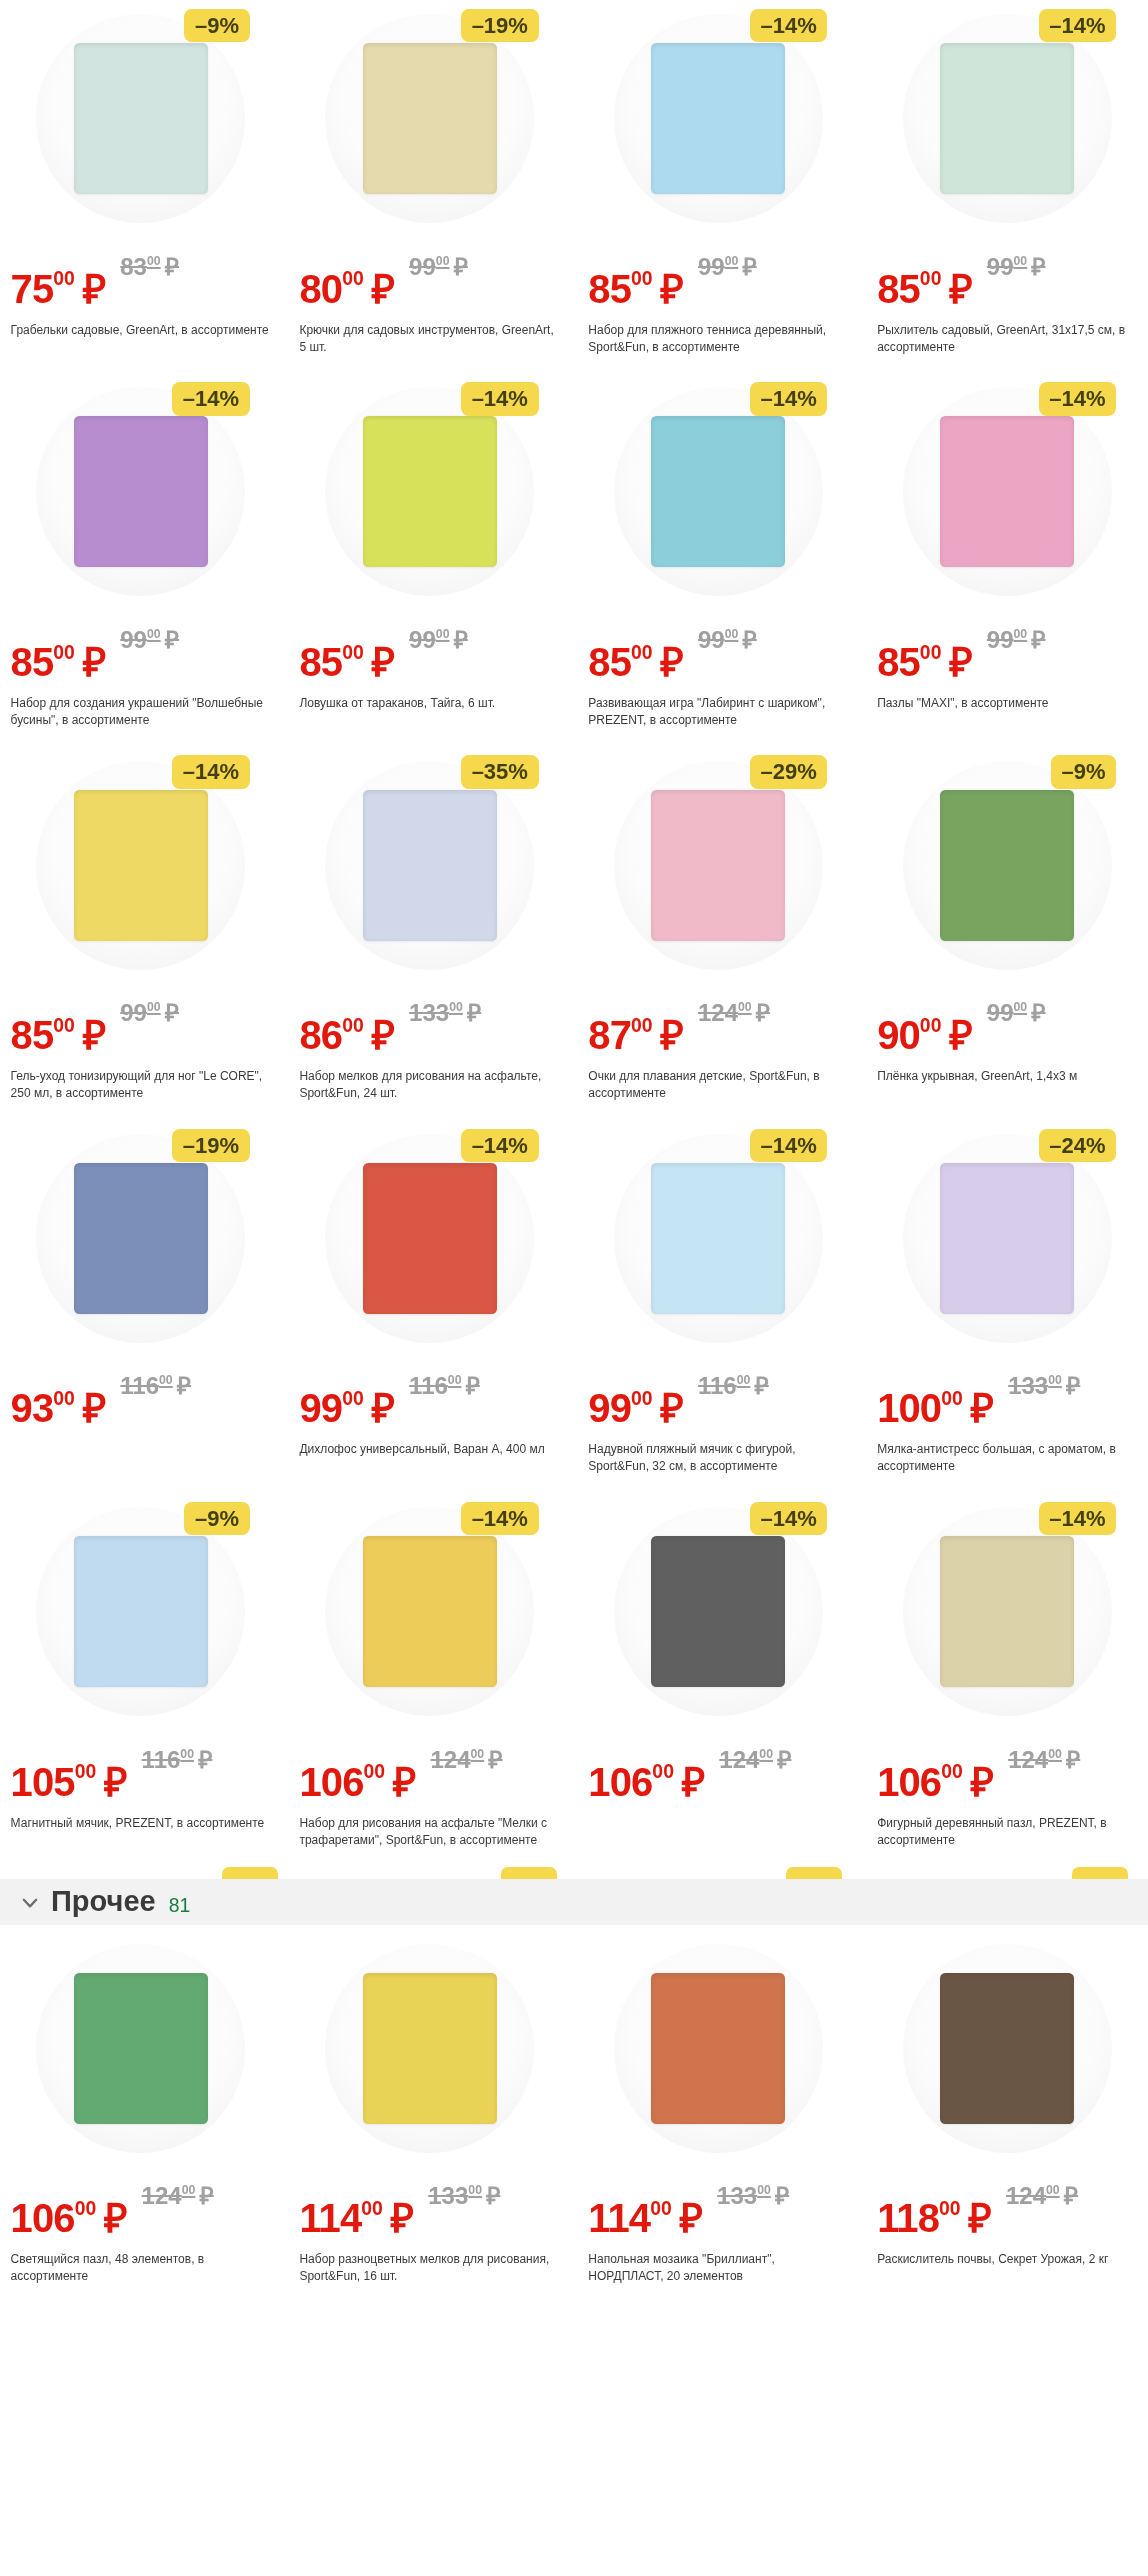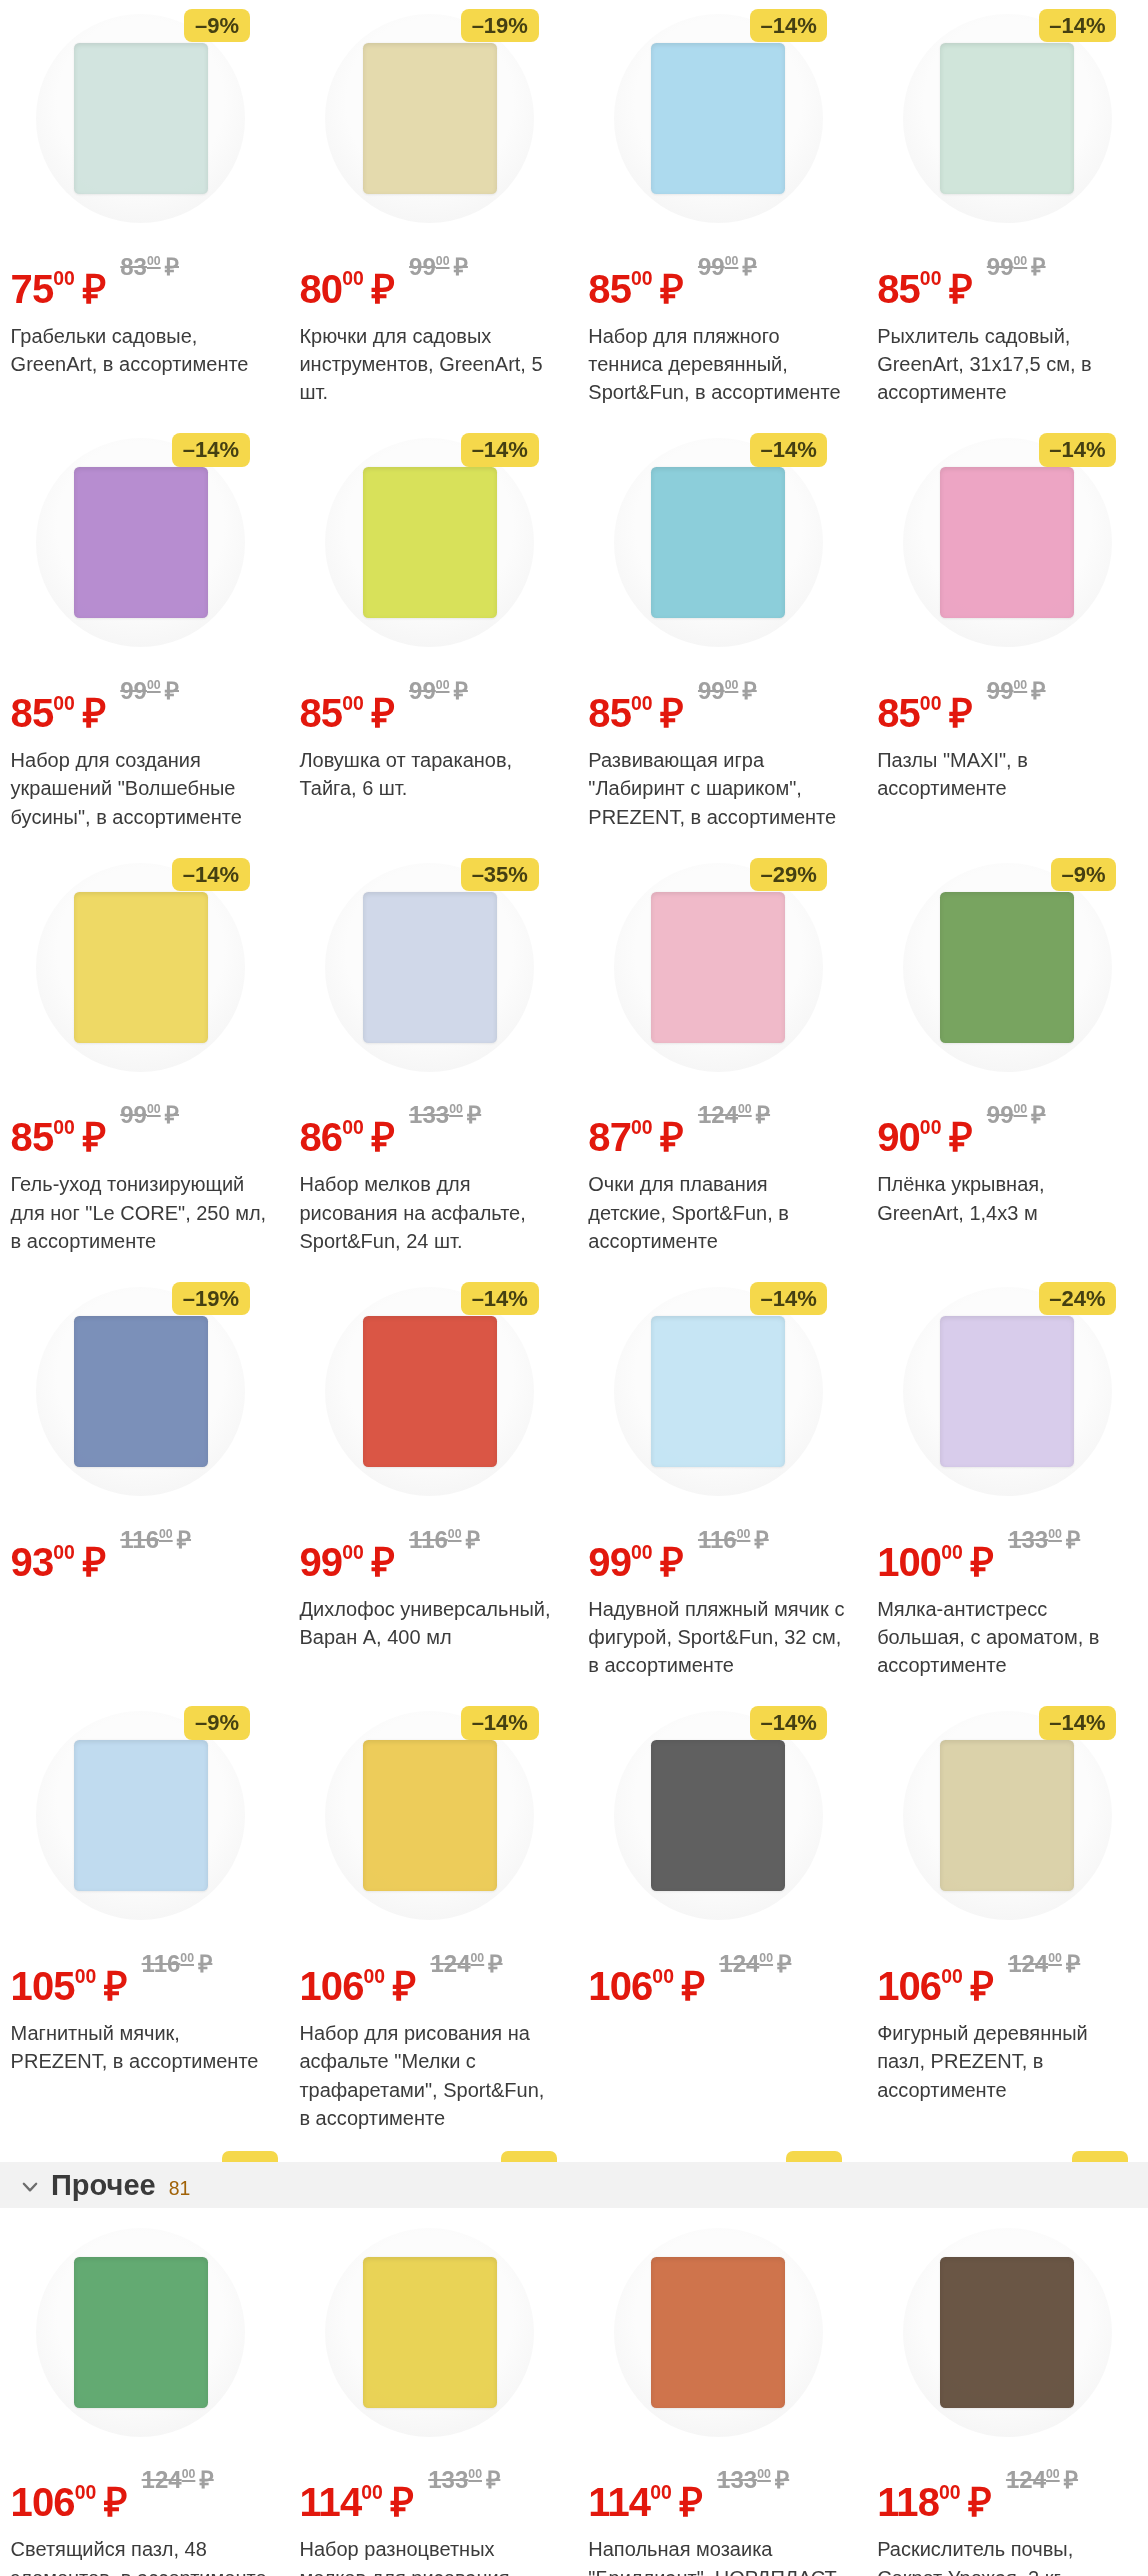--- a/index.html
+++ b/index.html
@@ -32,39 +32,39 @@
   }
   .price-row { display:flex; align-items:flex-start; gap:15px; margin:10.6px 1.8px 0; min-height:40px; }
   .price-new { color:#e2180d; font-size:40px; font-weight:bold; line-height:1; white-space:nowrap; letter-spacing:-0.9px;margin-top:35px; }
   .price-new sup { font-size:19.4px; vertical-align:top; line-height:1; position:relative; top:0.9px; letter-spacing:0; }
   .price-new .cur { margin-left:8px; }
   .price-old { color:#a0a0a0; font-size:24px; font-weight:bold; line-height:1; margin-top:21px;
                text-decoration:line-through; text-decoration-color:#a0a0a0; white-space:nowrap; }
   .price-old sup { font-size:12.3px; vertical-align:top; line-height:1; position:relative; top:0px; }
   .price-old .cur { margin-left:4.4px; }
   .title {
-    margin:13px 3.5px 0 1.8px; font-size:20px; font-weight:normal;
+    margin:13px 3.5px 0 1.8px; font-size:12px; font-weight:normal;
     line-height:1.42; color:#3b3b3b; max-width:266px;
   }
   
   .misc { position:relative; margin-top:12.3px; }
   .strips { position:absolute; top:-11.4px; left:0; width:100%; height:11.4px; }
   .strip {
     position:absolute; top:0; width:56px; height:11.4px;
     background:#f5d84b; border-radius:7px 7px 0 0;
   }
   .strip:nth-child(1){ left:222px; } .strip:nth-child(2){ left:501px; }
   .strip:nth-child(3){ left:786px; } .strip:nth-child(4){ left:1072px; }
   .mischead {
     background:#f2f2f2; height:46px; display:flex; align-items:center;
     padding-left:22px; gap:13px; cursor:pointer;
   }
   .chev { flex:0 0 auto; margin-top:3.5px; }
   .mischead-title { font-size:29px; font-weight:bold; color:#3a3a3a; }
-  .mischead-count { font-size:19.4px; color:#a16207; margin-top:7px; }
+  .mischead-count { font-size:19.4px; color:#15803d; margin-top:7px; }
   .grid.last { margin-top:5.3px; }
 </style>
 </head>
 <body>
 
 <div class="page">
 
   <div class="grid" id="grid-main">
   <article class="card">
     <span class="badge">–9%</span>

